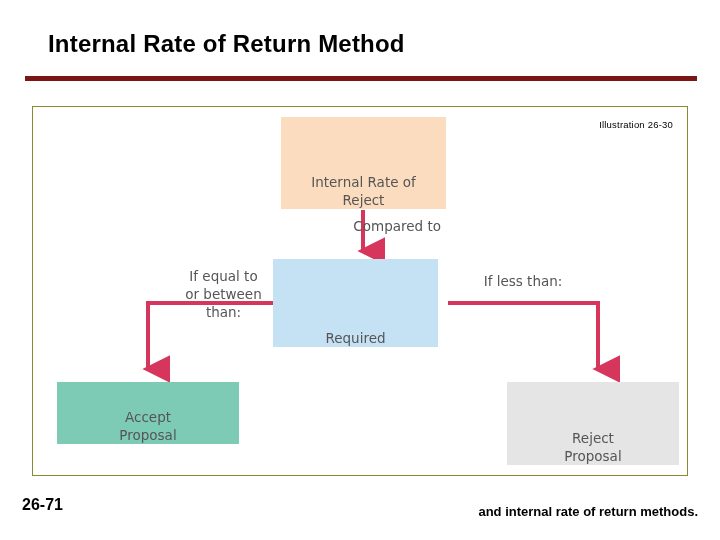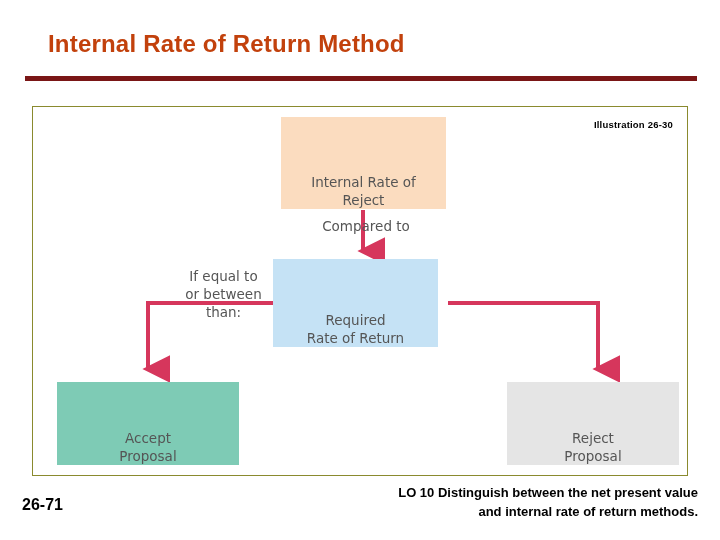--- a/index.html
+++ b/index.html
@@ -17,21 +17,21 @@
     position: relative;
     width: 720px;
     height: 540px;
   }
   .slide-title {
     position: absolute;
     left: 48px;
     top: 30px;
     font-size: 24px;
     font-weight: bold;
-    color: #c2410c;
+    color: #000000;
     letter-spacing: 0.2px;
     white-space: nowrap;
   }
   .title-rule {
     position: absolute;
     left: 25px;
     top: 76px;
     width: 672px;
     height: 5px;
     background: #7a1616;
@@ -44,21 +44,21 @@
     height: 370px;
     border: 1px solid #8a8a2e;
     box-sizing: border-box;
     background: #ffffff;
   }
   .illustration-label {
     position: absolute;
     right: 14px;
     top: 12px;
     font-size: 9.5px;
-    font-weight: bold;
+    font-weight: normal;
     color: #000000;
     letter-spacing: 0.2px;
   }
   .node {
     position: absolute;
     box-sizing: border-box;
     display: flex;
     align-items: flex-end;
     justify-content: center;
     text-align: center;
@@ -78,36 +78,36 @@
     left: 240px;
     top: 152px;
     width: 165px;
     height: 88px;
     background: #c5e2f5;
   }
   .node-accept {
     left: 24px;
     top: 275px;
     width: 182px;
-    height: 83px;
+    height: 62px;
     background: #7ecbb5;
   }
   .node-reject {
     left: 474px;
     top: 275px;
     width: 172px;
     height: 83px;
     background: #e5e5e5;
   }
   .caption {
     position: absolute;
     font-family: "DejaVu Sans", sans-serif;
     font-size: 13.5px;
     color: #555555;
-    text-align: center;
+    text-align: right;
     line-height: 1.35;
   }
   .cap-compared {
     left: 258px;
     top: 110px;
     width: 150px;
   }
   .cap-equal {
     left: 138px;
     top: 160px;
@@ -177,21 +177,20 @@
     <div class="node node-irr">
       <span>
         <span>Internal Rate of</span><br>
         <span>Reject</span>
       </span>
     </div>
 
     <div class="node node-rrr">
       <span>
         <span>Required</span><br>
-        <span>Rate of Return</span>
       </span>
     </div>
 
     <div class="node node-accept">
       <span>
         <span>Accept</span><br>
         <span>Proposal</span>
       </span>
     </div>
 
@@ -202,23 +201,24 @@
       </span>
     </div>
 
     <div class="caption cap-compared">Compared to</div>
 
     <div class="caption cap-equal">
       <span>If equal to</span><br>
       <span>or between than:</span>
     </div>
 
+    <div class="caption cap-less">If less than:</div>
 
   </div>
 
   <div class="footer-page">26-71</div>
 
   <div class="footer-lo">
-    <span>LO 10  Distinguish between the net present value</span><br>
+    <br>
     <span>and internal rate of return methods.</span>
   </div>
 
 </div>
 
 </body></html>

